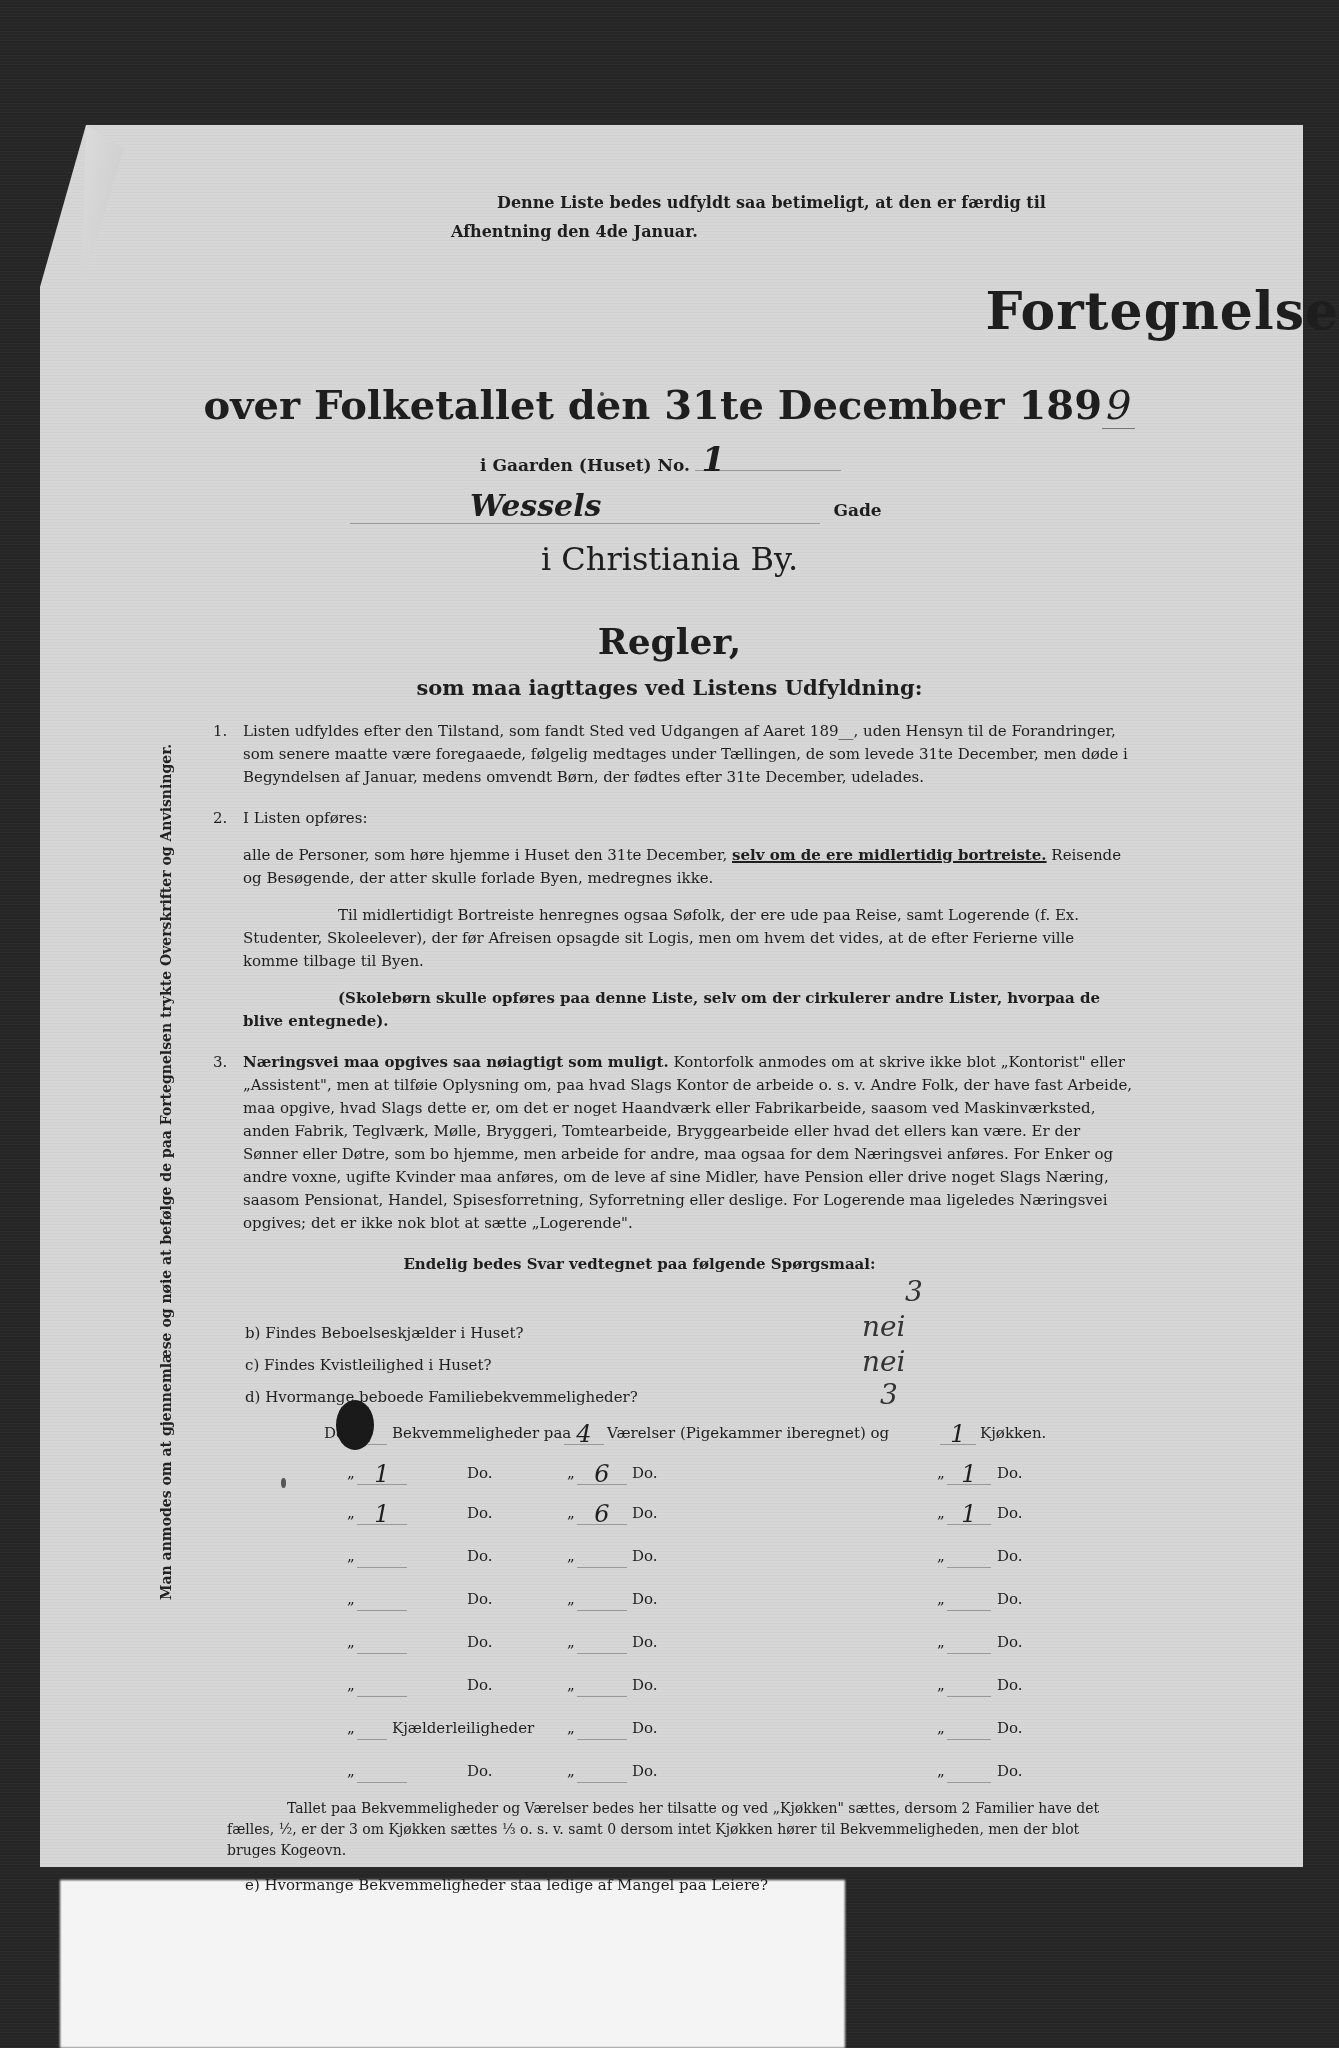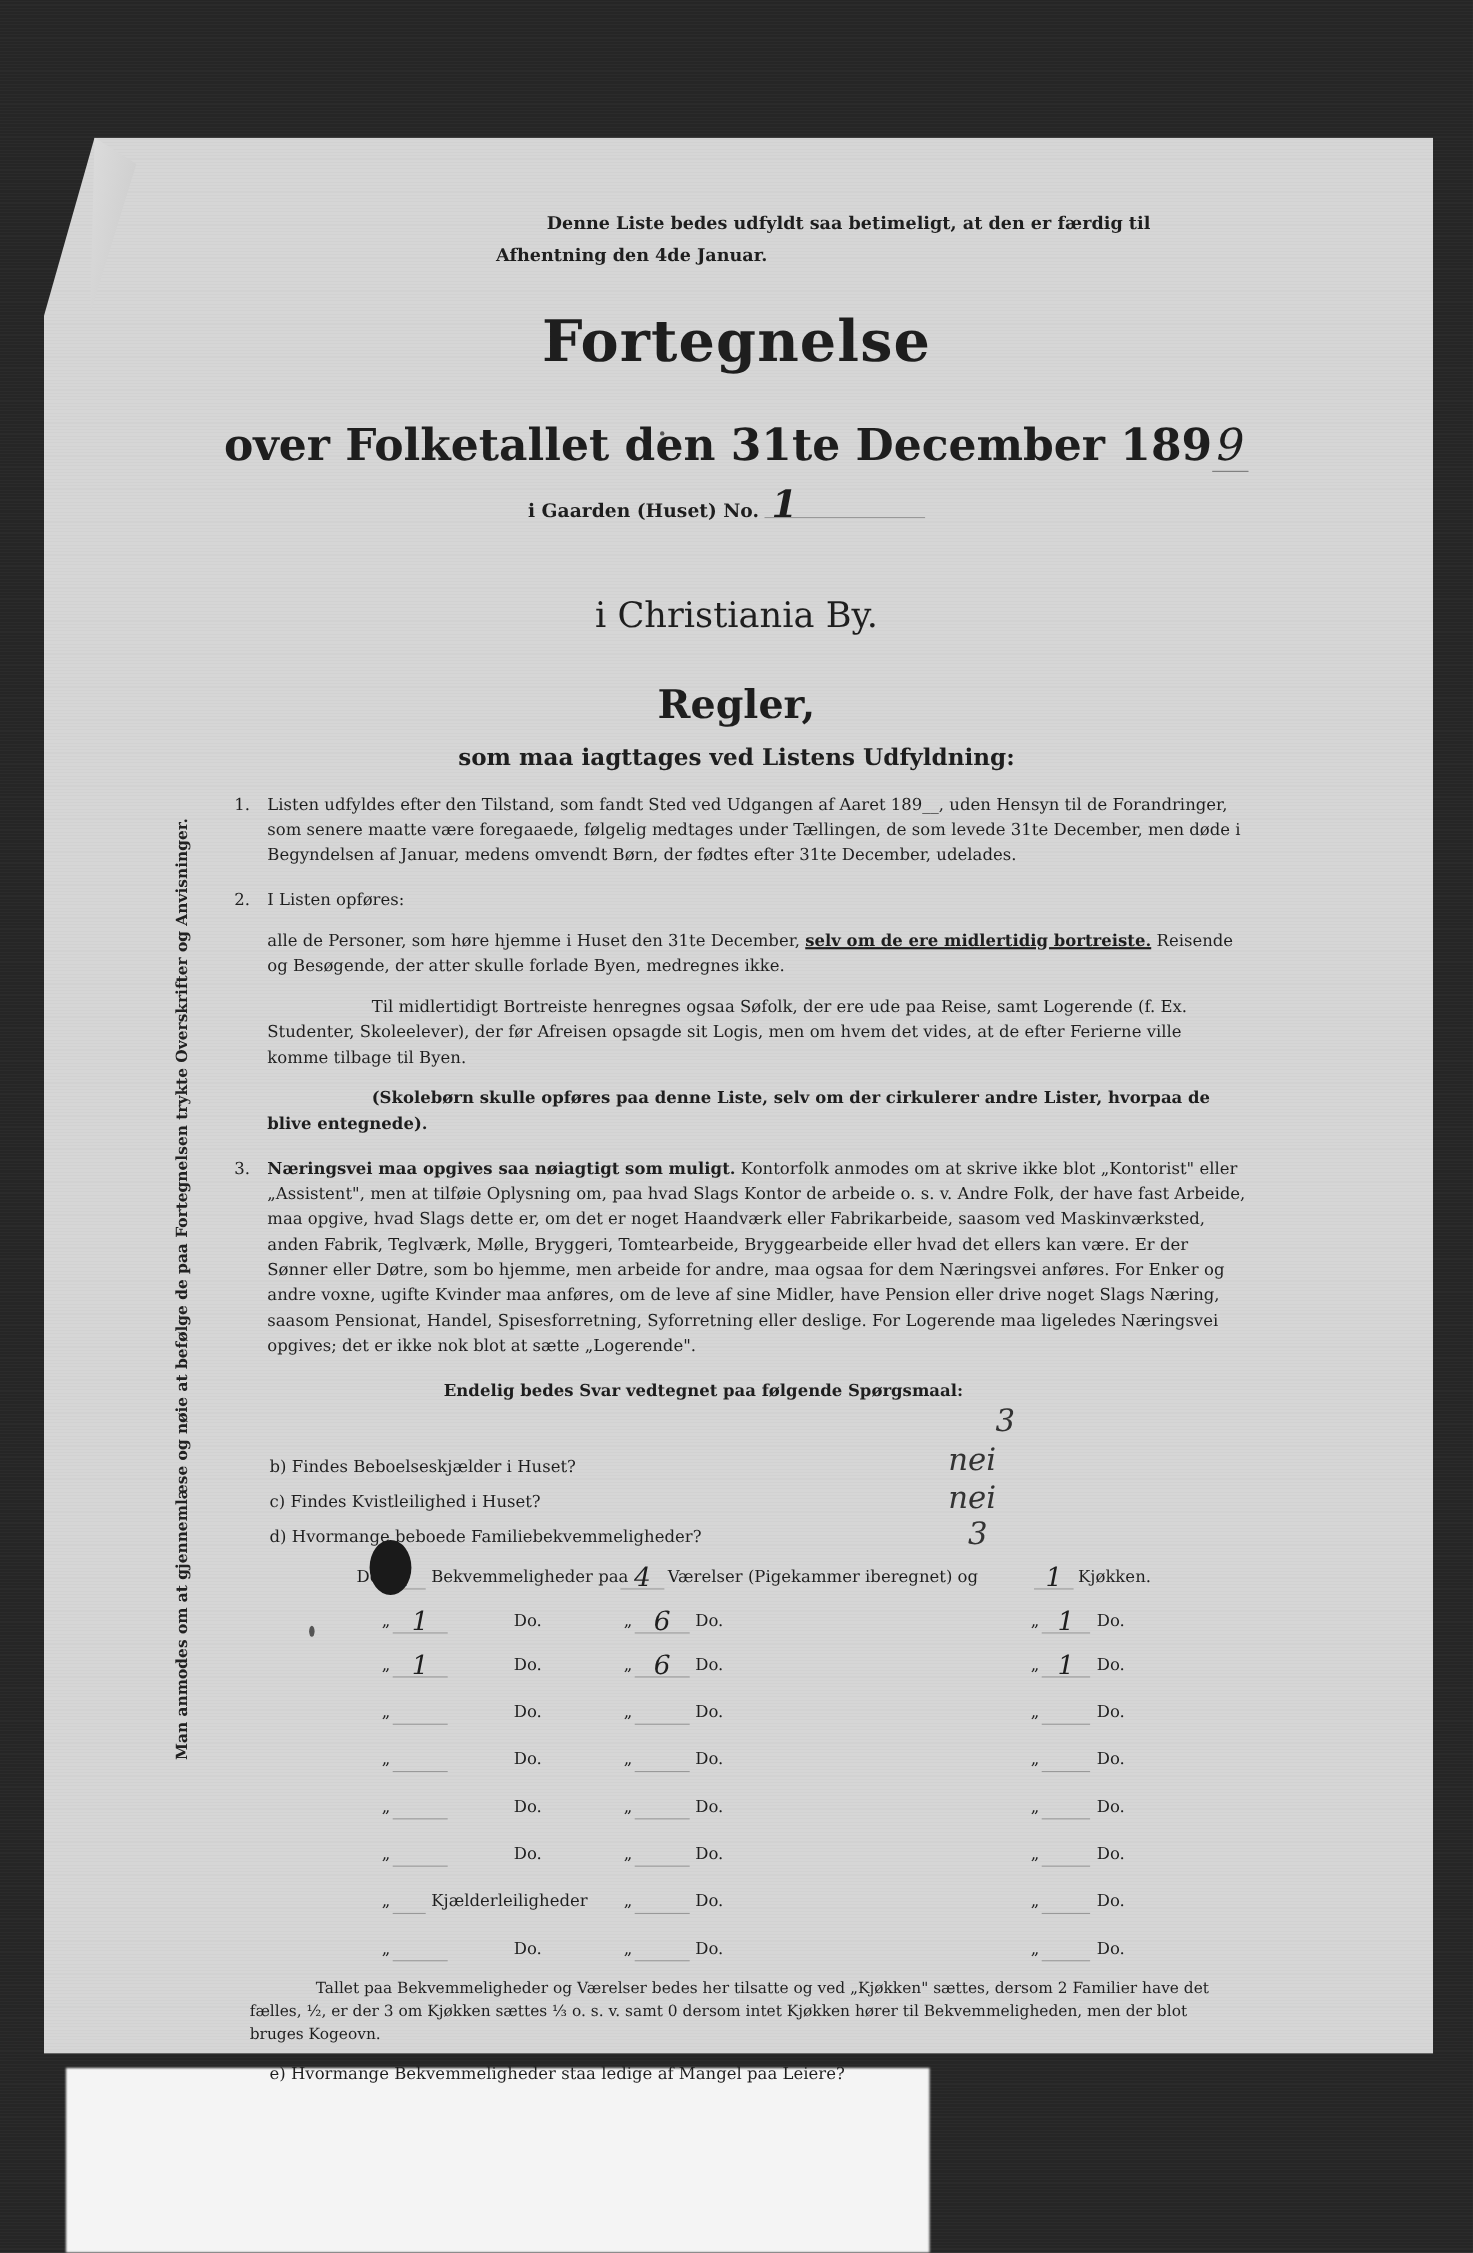--- a/index.html
+++ b/index.html
@@ -30,21 +30,21 @@
     .bottom-slip {
       position: absolute; left: 60px; top: 1880px; width: 785px; height: 168px;
       background: #f4f4f4;
       filter: blur(1.2px);
     }
     .doc { position: absolute; left: 0; top: 0; width: 1339px; height: 2048px; }
     .abs { position: absolute; }
     .bold { font-weight: bold; }
     .notice { left: 497px; top: 188px; width: 625px; font-size: 16px; line-height: 29px; font-weight: bold; }
     .notice .l2 { margin-left: -46px; }
-    .title { left: 0; width: 1339px; top: 280px; text-align: center; font-size: 52px; font-weight: bold; letter-spacing: 1px; }
+    .title { left: 0; width: 1339px; top: 280px; text-align: right; font-size: 52px; font-weight: bold; letter-spacing: 1px; }
     .subtitle { left: 0; width: 1339px; top: 370px; text-align: center; font-size: 40px; font-weight: bold; margin-top: 11px; }
     .subtitle .year-hand { font-style: italic; font-weight: normal; border-bottom: 1px solid #777; padding: 0 4px; }
     .house-line { left: 480px; top: 448px; font-size: 17px; }
     .house-line .val { display: inline-block; width: 140px; border-bottom: 1px solid #999; font-size: 34px; font-style: italic; font-weight: bold; line-height: 22px; padding-left: 6px; }
     .street-line { left: 350px; top: 488px; font-size: 17px; }
     .street-line .val { display: inline-block; width: 470px; border-bottom: 1px solid #999; font-size: 30px; font-style: italic; font-weight: bold; padding-left: 120px; box-sizing: border-box; }
     .street-line .lbl { margin-left: 8px; font-weight: bold; }
     .city { left: 0; width: 1339px; top: 540px; text-align: center; font-size: 32px; }
     .regler { left: 0; width: 1339px; top: 620px; text-align: center; font-size: 36px; font-weight: bold; }
     .regler-sub { left: 0; width: 1339px; top: 675px; text-align: center; font-size: 21px; font-weight: bold; }
@@ -89,20 +89,24 @@
 
   <div class="abs subtitle">
     <span>over Folketallet den 31te December 189</span><span class="year-hand">9</span>
   </div>
 
   <div class="abs house-line">
     <span class="bold">i Gaarden (Huset) No.</span>
     <span class="val">1</span>
   </div>
 
+  <div class="abs street-line">
+    <span class="val">Wessels</span>
+    <span class="lbl">Gade</span>
+  </div>
 
   <div class="abs regler">Regler,</div>
 
   <div class="abs city">i Christiania By.</div>
   <div class="abs regler-sub">som maa iagttages ved Listens Udfyldning:</div>
 
   <div class="abs rules">
     <div class="rule" style="margin-bottom:18px;">
       <span class="rule-num">1.</span>
       <div class="rule-body">Listen udfyldes efter den Tilstand, som fandt Sted ved Udgangen af Aaret 189__, uden Hensyn til de Forandringer, som senere maatte være foregaaede, følgelig medtages under Tællingen, de som levede 31te December, men døde i Begyndelsen af Januar, medens omvendt Børn, der fødtes efter 31te December, udelades.</div>

